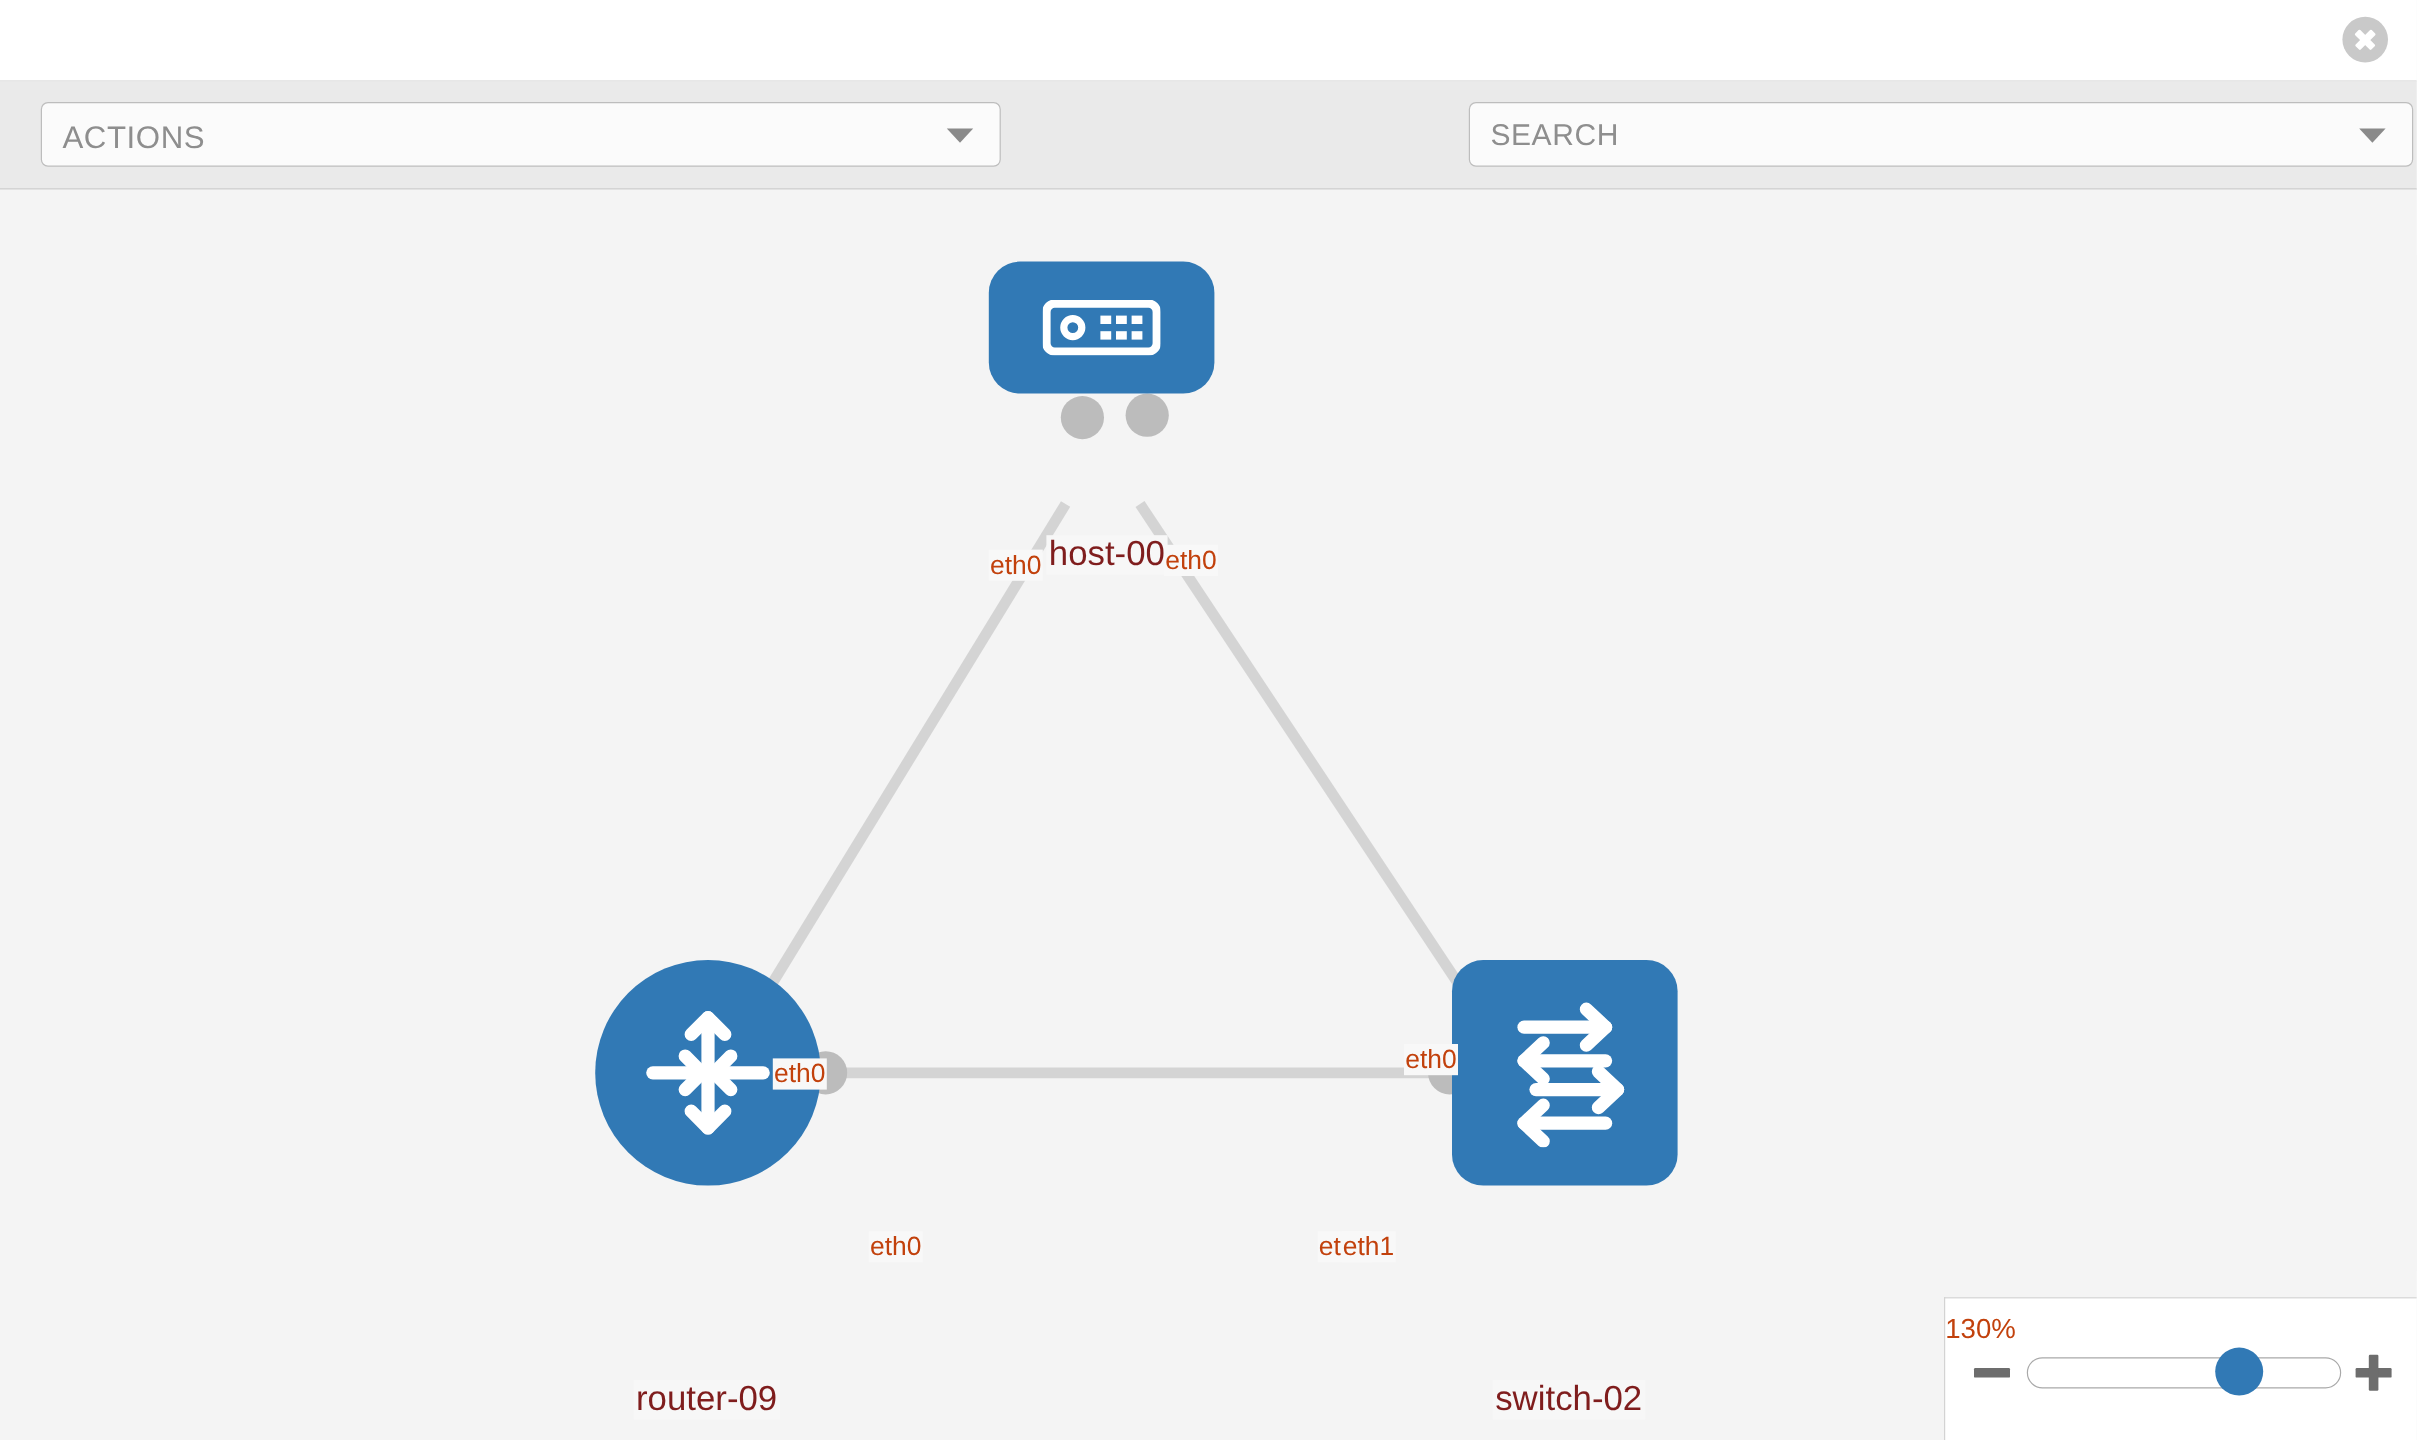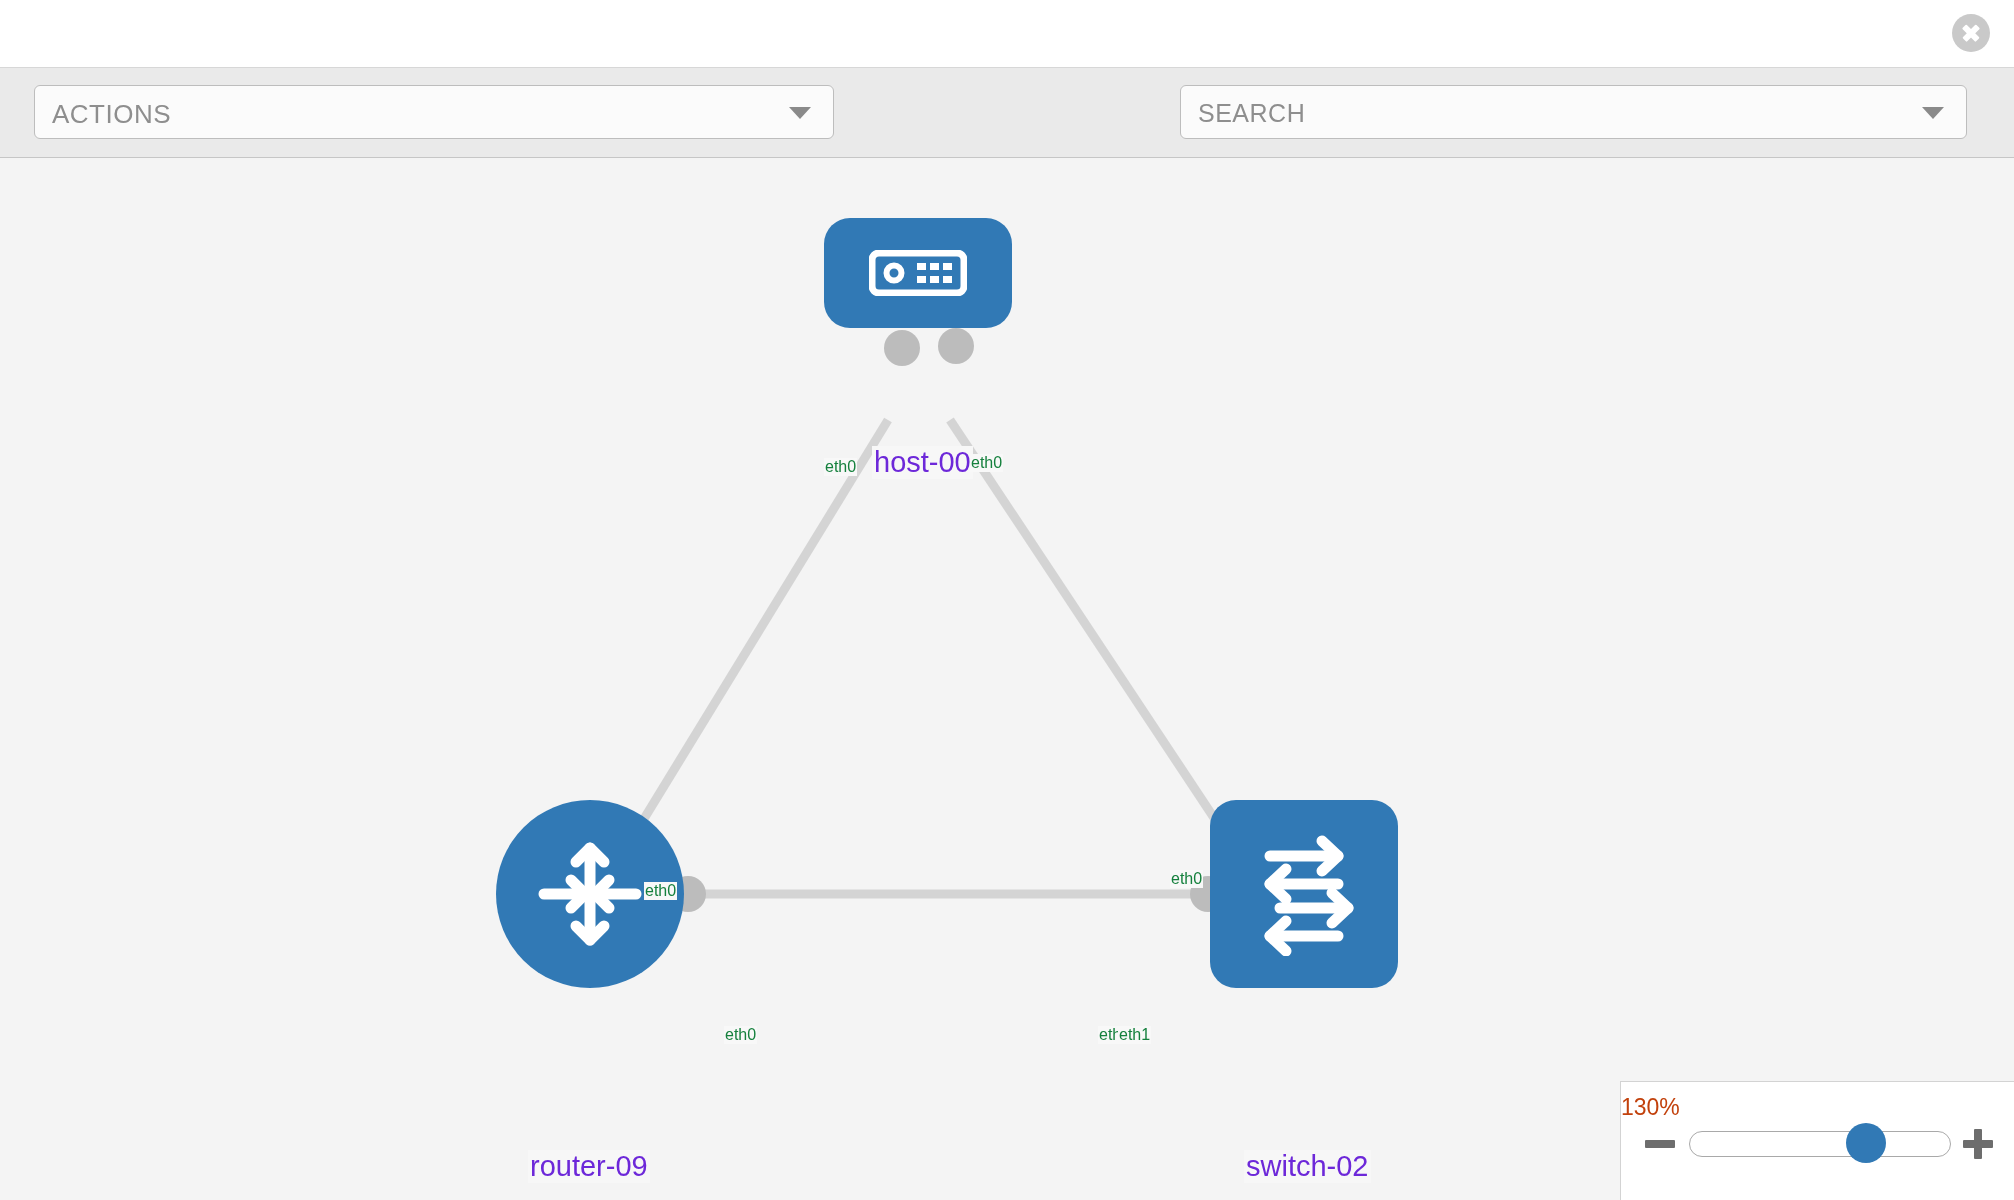--- a/index.html
+++ b/index.html
@@ -114,21 +114,21 @@
     width: 46px;
     height: 46px;
     cursor: pointer;
   }
   .tool-icon svg { display: block; }
   .icon-wrench { left: 1044px; top: 95px; }
   .icon-key    { left: 1104px; top: 95px; }
 
   .search-select {
     position: absolute;
-    left: 1180px;
+    left: 1224px;
     top: 17px;
     width: 787px;
     height: 54px;
     background: #fbfbfb;
     border: 1px solid #bdbdbd;
     border-radius: 6px;
     box-sizing: border-box;
     cursor: text;
     padding-left: 30px;
   }
@@ -166,36 +166,36 @@
     background: #3179b5;
     display: flex;
     align-items: center;
     justify-content: center;
   }
   .node-shape.rounded-rect { border-radius: 26px; }
   .node-shape.circle { border-radius: 50%; }
   .node-label {
     position: absolute;
     font-size: 29px;
-    color: #6d28d9;
+    color: #7f1d1d;
     background: #f7f7f7;
     white-space: nowrap;
     padding: 0 2px;
   }
   .nub {
     position: absolute;
     width: 36px;
     height: 36px;
     border-radius: 50%;
     background: #bcbcbc;
   }
   .edge-label {
     position: absolute;
-    font-size: 16px;
-    color: #15803d;
+    font-size: 22px;
+    color: #c2410c;
     background: #f8f8f8;
     white-space: nowrap;
     padding: 0 1px;
     text-align: right;
   }
 
   
   .zoom-panel {
     position: absolute;
     left: 1620px;

